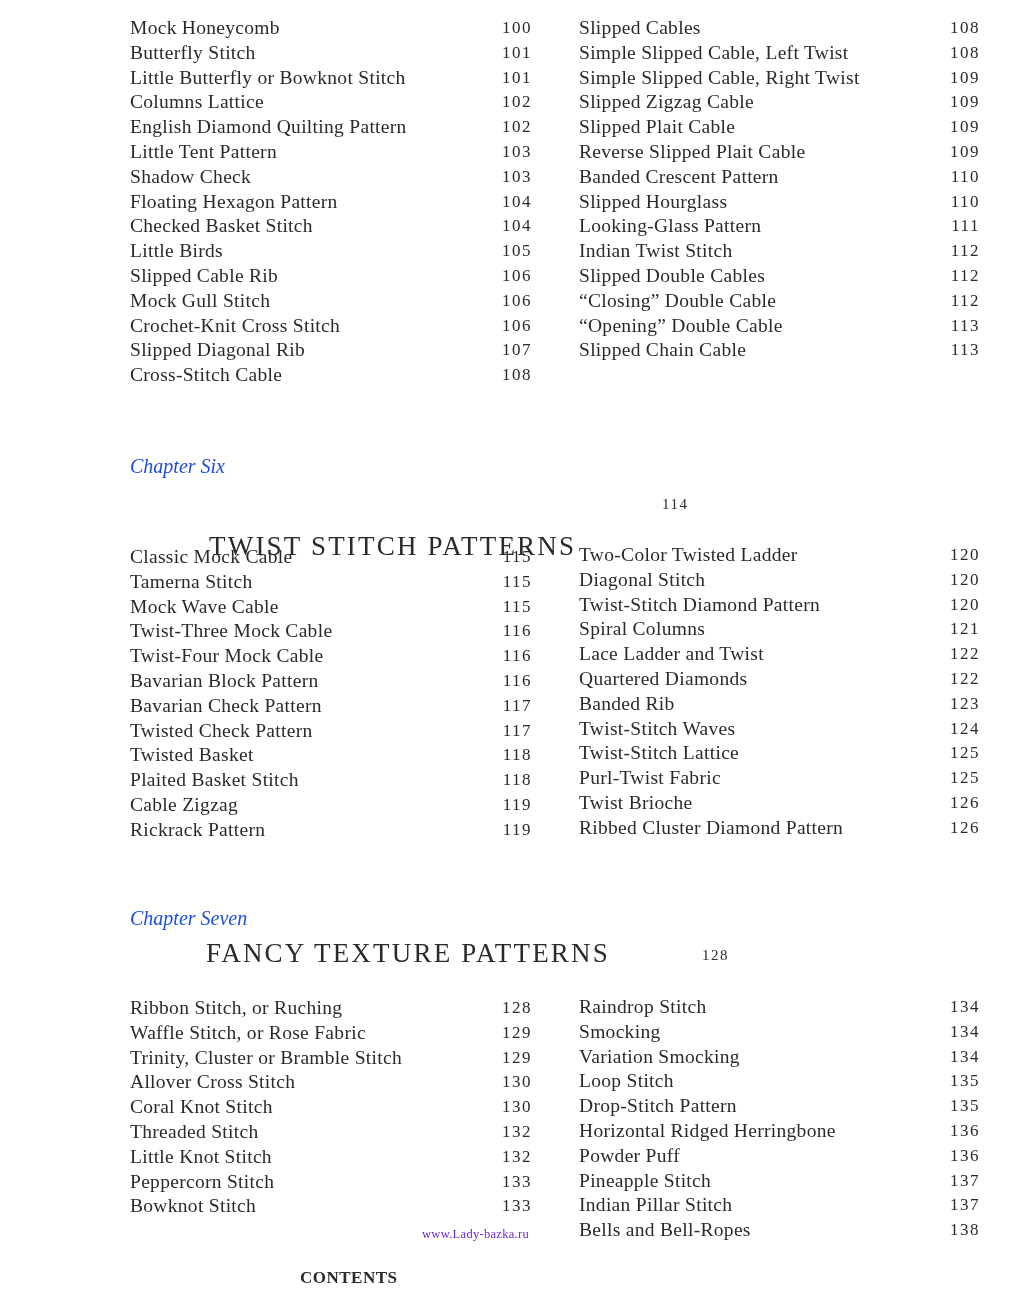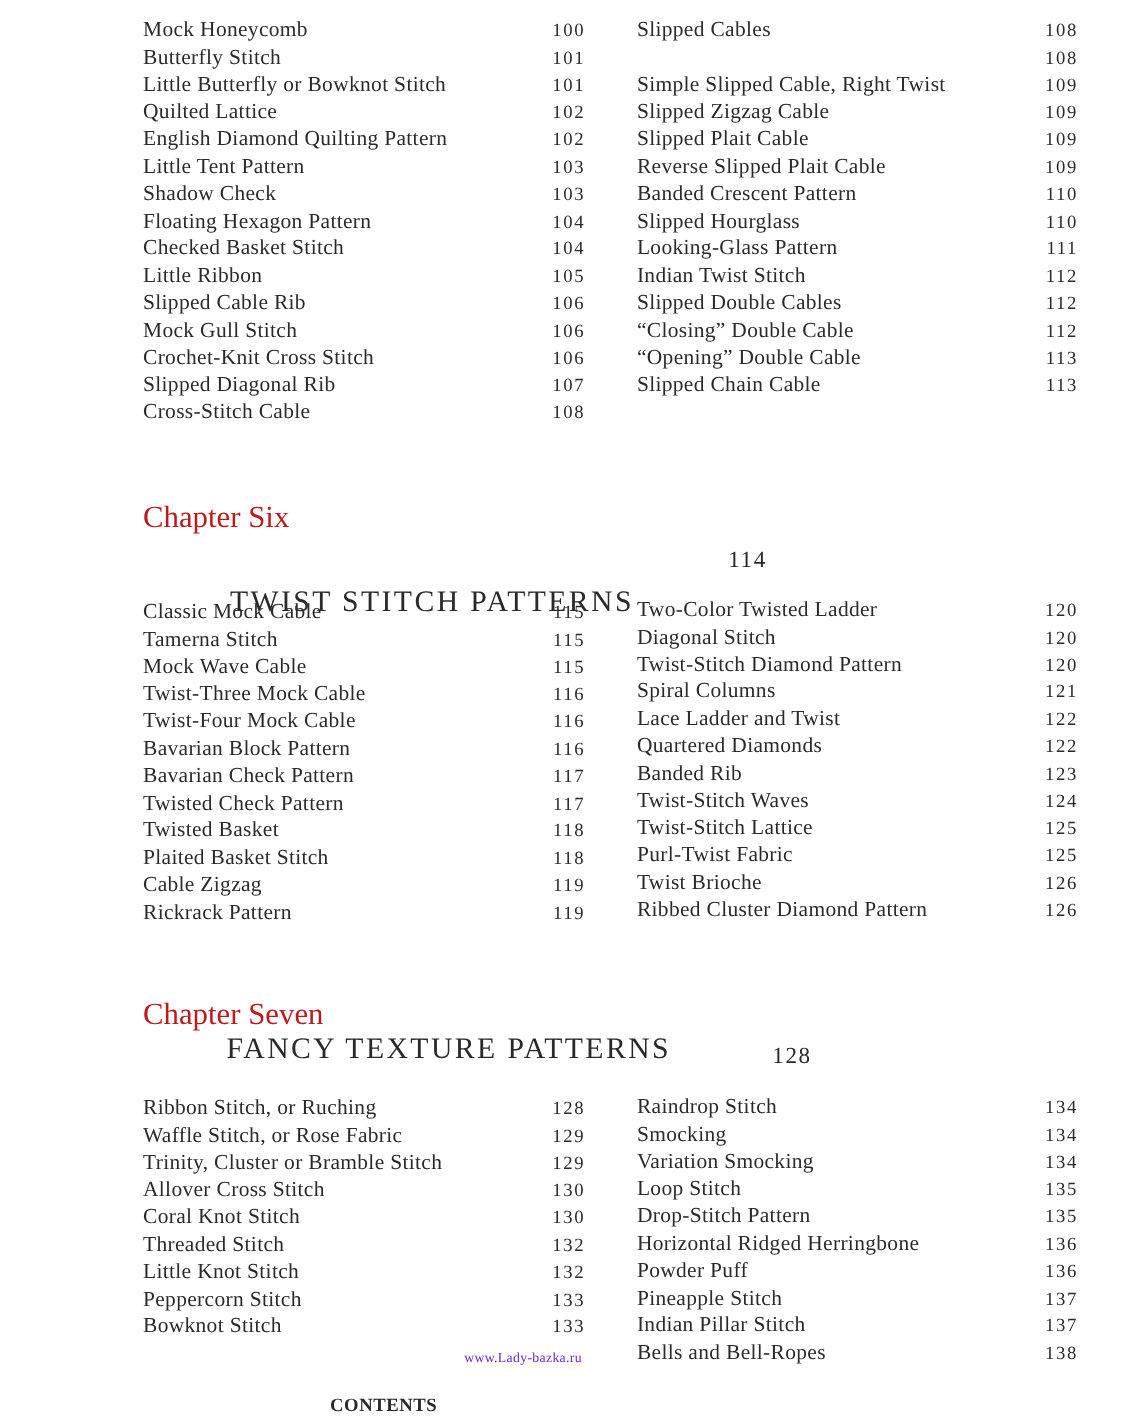--- a/index.html
+++ b/index.html
@@ -14,28 +14,28 @@
     font-size: 19.5px; letter-spacing: 0.3px; white-space: nowrap;
   }
   .entry .title { position: absolute; left: 0; top: 0; }
   .entry .page {
     position: absolute; right: 0; top: 0; font-size: 17px;
     letter-spacing: 1.5px; font-variant-numeric: oldstyle-nums;
   }
   .col-left { left: 130px; width: 402px; }
   .col-right { left: 579px; width: 401px; }
   .chapter-label {
-    position: absolute; left: 130px; font-size: 28px;
-    color: #b91c1c;
+    position: absolute; left: 130px; font-style: italic; font-size: 20px;
+    color: #1d4ed8;
   }
   .chapter-title {
     position: absolute; font-size: 27px; letter-spacing: 2.2px; color: #2a2a2a;
   }
   .chapter-page {
-    position: absolute; font-size: 21px; letter-spacing: 1.5px;
+    position: absolute; font-size: 15px; letter-spacing: 1.5px;
   }
   .footer {
     position: absolute; left: 300px; top: 1268px; font-weight: bold;
     font-size: 17px; letter-spacing: 0.5px;
   }
   .watermark {
     position: absolute; left: 422px; top: 1227px;
     font-family: Liberation Serif, serif;
     font-size: 12.5px; color: #6d28d9; letter-spacing: 0.3px;
   }
@@ -50,21 +50,21 @@
     </div>
     <div class="entry">
       <span class="title">Butterfly Stitch</span>
       <span class="page">101</span>
     </div>
     <div class="entry">
       <span class="title">Little Butterfly or Bowknot Stitch</span>
       <span class="page">101</span>
     </div>
     <div class="entry">
-      <span class="title">Quilted Lattice</span>
+      <span class="title">Columns Lattice</span>
       <span class="page">102</span>
     </div>
     <div class="entry">
       <span class="title">English Diamond Quilting Pattern</span>
       <span class="page">102</span>
     </div>
     <div class="entry">
       <span class="title">Little Tent Pattern</span>
       <span class="page">103</span>
     </div>
@@ -74,21 +74,21 @@
     </div>
     <div class="entry">
       <span class="title">Floating Hexagon Pattern</span>
       <span class="page">104</span>
     </div>
     <div class="entry">
       <span class="title">Checked Basket Stitch</span>
       <span class="page">104</span>
     </div>
     <div class="entry">
-      <span class="title">Little Ribbon</span>
+      <span class="title">Little Birds</span>
       <span class="page">105</span>
     </div>
     <div class="entry">
       <span class="title">Slipped Cable Rib</span>
       <span class="page">106</span>
     </div>
     <div class="entry">
       <span class="title">Mock Gull Stitch</span>
       <span class="page">106</span>
     </div>
@@ -104,20 +104,21 @@
       <span class="title">Cross-Stitch Cable</span>
       <span class="page">108</span>
     </div>
   </div>
 <div class="col col-right" style="top:16px;">
     <div class="entry">
       <span class="title">Slipped Cables</span>
       <span class="page">108</span>
     </div>
     <div class="entry">
+      <span class="title">Simple Slipped Cable, Left Twist</span>
       <span class="page">108</span>
     </div>
     <div class="entry">
       <span class="title">Simple Slipped Cable, Right Twist</span>
       <span class="page">109</span>
     </div>
     <div class="entry">
       <span class="title">Slipped Zigzag Cable</span>
       <span class="page">109</span>
     </div>

